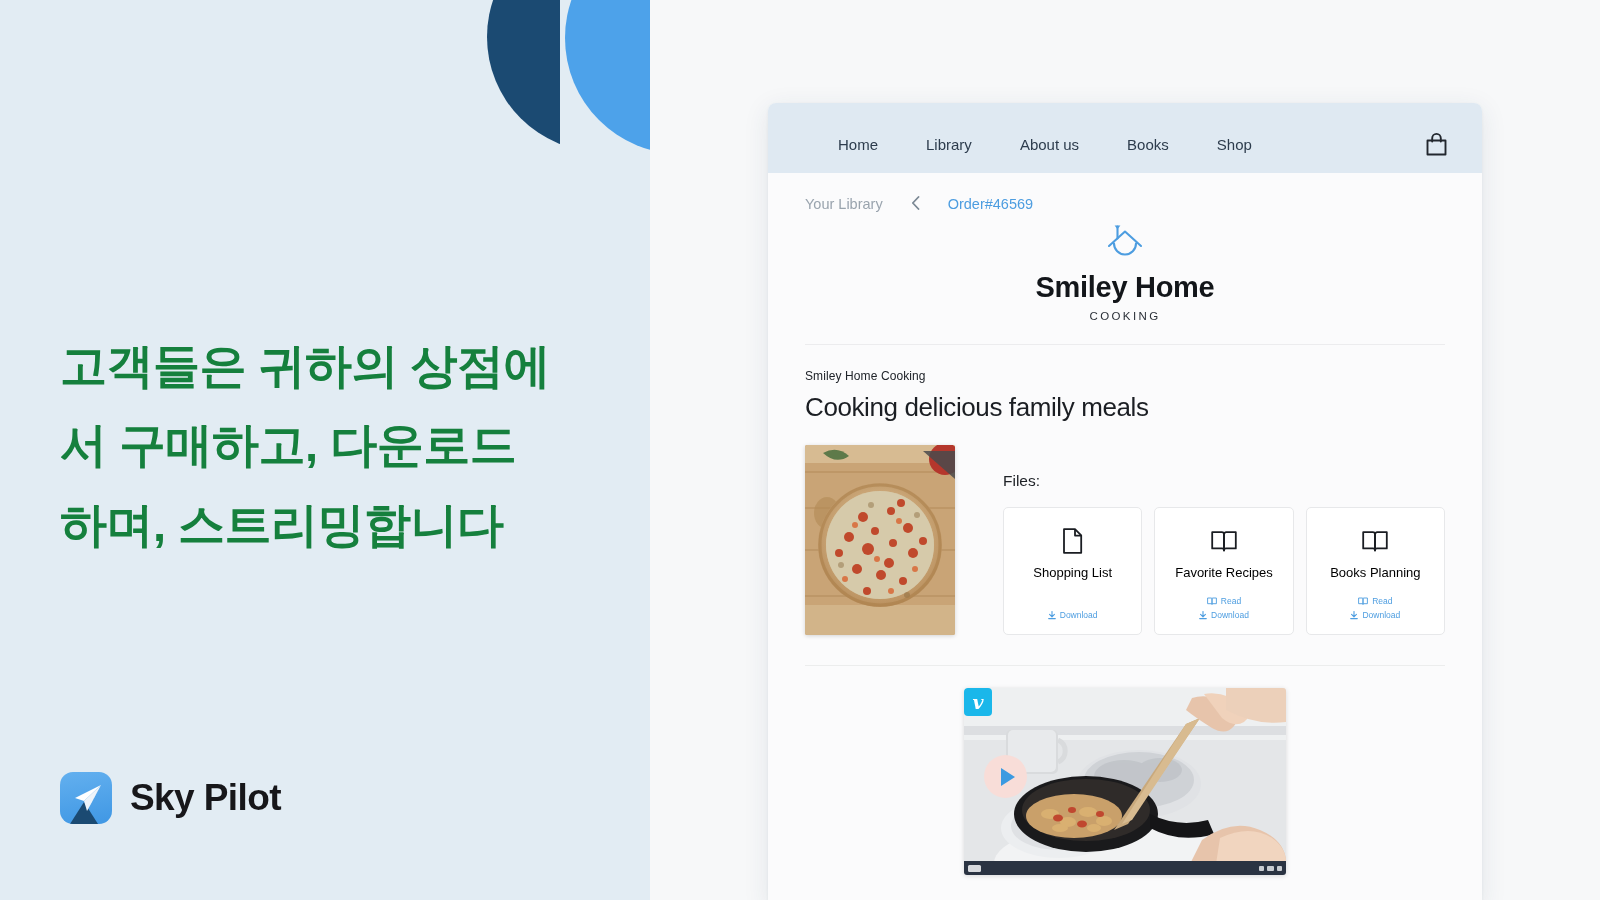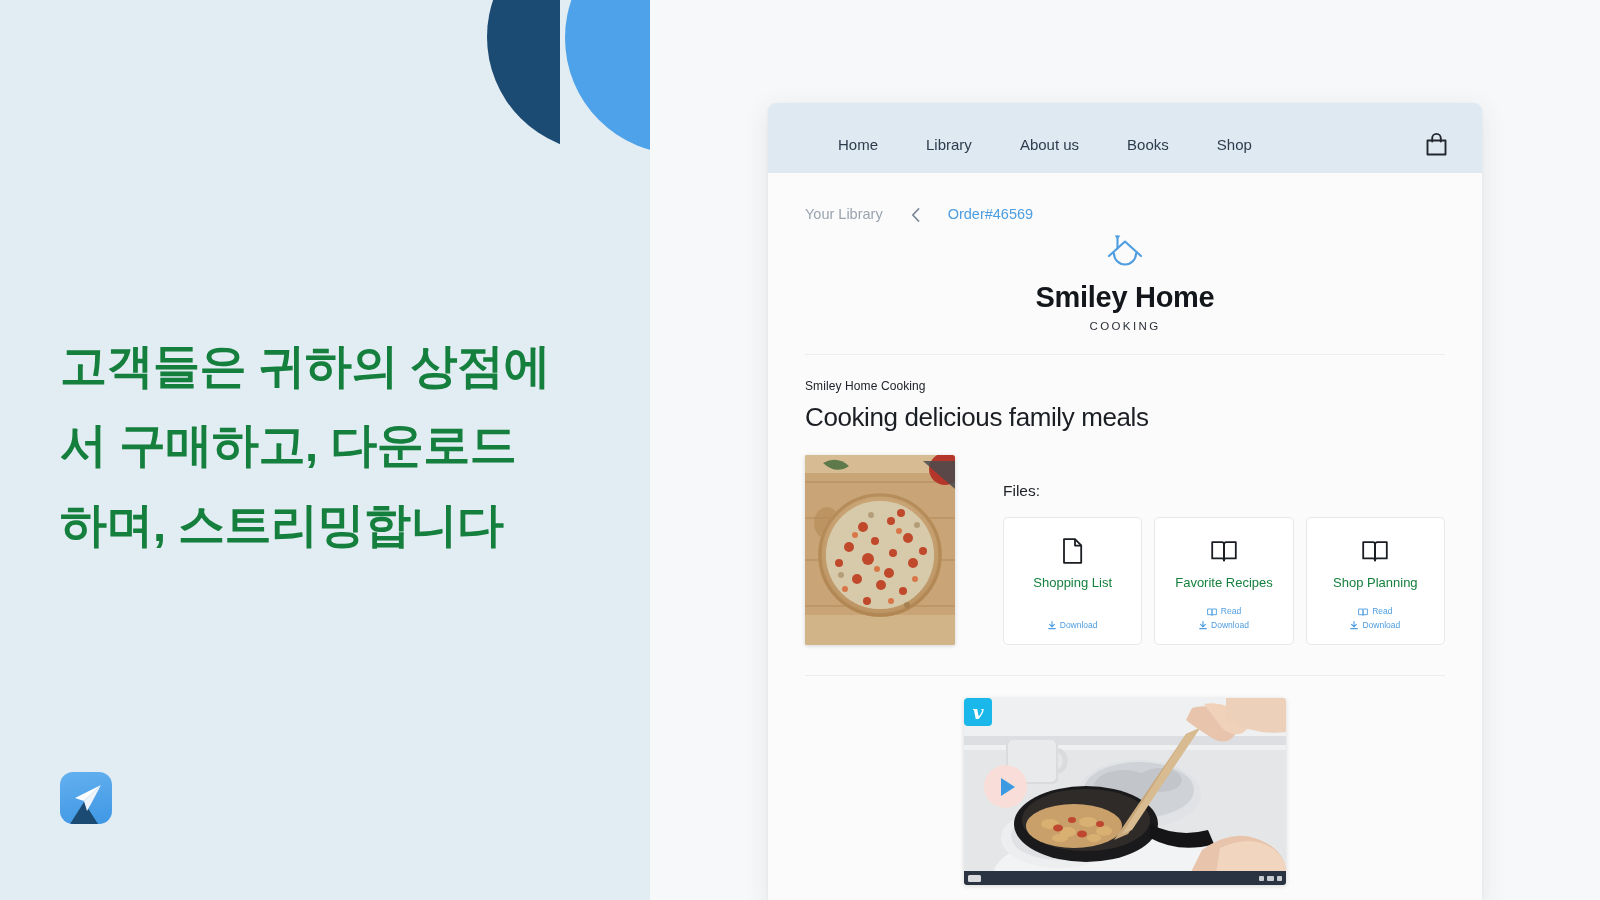--- a/index.html
+++ b/index.html
@@ -72,22 +72,22 @@
     font-size: 15px; color: #2d3c4d;
     padding: 0 0; margin-right: 48px; white-space: nowrap;
     cursor: pointer;
   }
   .nav-link:last-child { margin-right: 0; }
   .cart-icon { margin-left: auto; cursor: pointer; display: flex; }
 
   .page-body { padding: 0 37px; }
 
   .breadcrumb {
-    display: flex; align-items: flex-end; gap: 28px;
-    padding-top: 33px; font-size: 14.5px;
+    display: flex; align-items: flex-start; gap: 28px;
+    padding-top: 23px; font-size: 14.5px;
   }
   .crumb-muted { color: #9aa4ae; }
   .crumb-chevron { color: #7b8894; display: flex; }
   .crumb-link { color: #4d9de0; }
 
   .brand { text-align: center; padding-top: 10px; }
   .brand-icon { display: flex; justify-content: center; }
   .brand-name {
     font-size: 29px; font-weight: 700; color: #13161a;
     margin-top: 7px; letter-spacing: -0.3px;
@@ -120,26 +120,26 @@
   .file-card {
     flex: 1; min-height: 128px;
     border: 1px solid #e7e8ea; border-radius: 5px;
     background: #fff;
     display: flex; flex-direction: column; align-items: center;
     padding: 20px 6px 14px;
     cursor: pointer;
   }
   .file-icon { display: flex; height: 26px; align-items: center; }
   .file-name {
-    font-size: 13px; color: #15803d; margin-top: 11px; text-align: center;
+    font-size: 13px; color: #000000; margin-top: 11px; text-align: center;
     line-height: 1.25;
   }
   .file-actions { margin-top: auto; padding-top: 10px; width: 100%; }
   .file-action {
-    display: flex; align-items: flex-end; justify-content: center; gap: 4px;
+    display: flex; align-items: center; justify-content: center; gap: 4px;
     font-size: 8.5px; color: #4d9de0; margin-top: 4px; cursor: pointer;
   }
   .file-action svg { display: block; }
 
   .divider2 { height: 1px; background: #eceded; margin-top: 30px; }
 
   
   .video-wrap { display: flex; justify-content: center; margin-top: 22px; }
   .player {
     position: relative; width: 322px; height: 187px;
@@ -195,20 +195,21 @@
 
     <div class="logo-row">
       <div class="logo-mark">
         <svg width="52" height="52" viewBox="0 0 52 52">
           <path d="M10 52 L24 30 L38 52 Z" fill="#1b4a72"></path>
           <path d="M41 13 L15 26 L24 29 Z" fill="#ffffff"></path>
           <path d="M41 13 L24 29 L27 39 Z" fill="#eef4fa"></path>
           <path d="M41 13 L27 39 L31 31 Z" fill="#ffffff"></path>
         </svg>
       </div>
+      <span class="logo-word">Sky Pilot</span>
     </div>
   </section>
 
   <section class="browser">
 
     <nav class="navbar">
       <div class="nav-links">
         <a class="nav-link">Home</a>
         <a class="nav-link">Library</a>
         <a class="nav-link">About us</a>
@@ -366,21 +367,21 @@
               </div>
             </div>
 
             <div class="file-card">
               <span class="file-icon">
                 <svg width="26" height="22" viewBox="0 0 26 22">
                   <path d="M1.2 2.2 h9.6 a2.2 2.2 0 0 1 2.2 2.2 v16 a2 2 0 0 0 -2 -2 H1.2 Z" fill="none" stroke="#1a1d22" stroke-width="1.8" stroke-linejoin="round"></path>
                   <path d="M24.8 2.2 h-9.6 a2.2 2.2 0 0 0 -2.2 2.2 v16 a2 2 0 0 1 2 -2 h9.8 Z" fill="none" stroke="#1a1d22" stroke-width="1.8" stroke-linejoin="round"></path>
                 </svg>
               </span>
-              <div class="file-name">Shop Planning</div>
+              <div class="file-name">Books Planning</div>
               <div class="file-actions">
                 <div class="file-action">
                   <svg width="10" height="8" viewBox="0 0 10 8">
                     <path d="M0.6 1 h3.6 a0.7 0.7 0 0 1 0.8 0.7 v5.6 a0.6 0.6 0 0 0 -0.6 -0.6 H0.6 Z" fill="none" stroke="#4d9de0" stroke-width="0.9"></path>
                     <path d="M9.4 1 h-3.6 a0.7 0.7 0 0 0 -0.8 0.7 v5.6 a0.6 0.6 0 0 1 0.6 -0.6 h3.8 Z" fill="none" stroke="#4d9de0" stroke-width="0.9"></path>
                   </svg>
                   <span>Read</span>
                 </div>
                 <div class="file-action">
                   <svg width="8" height="9" viewBox="0 0 8 9">

